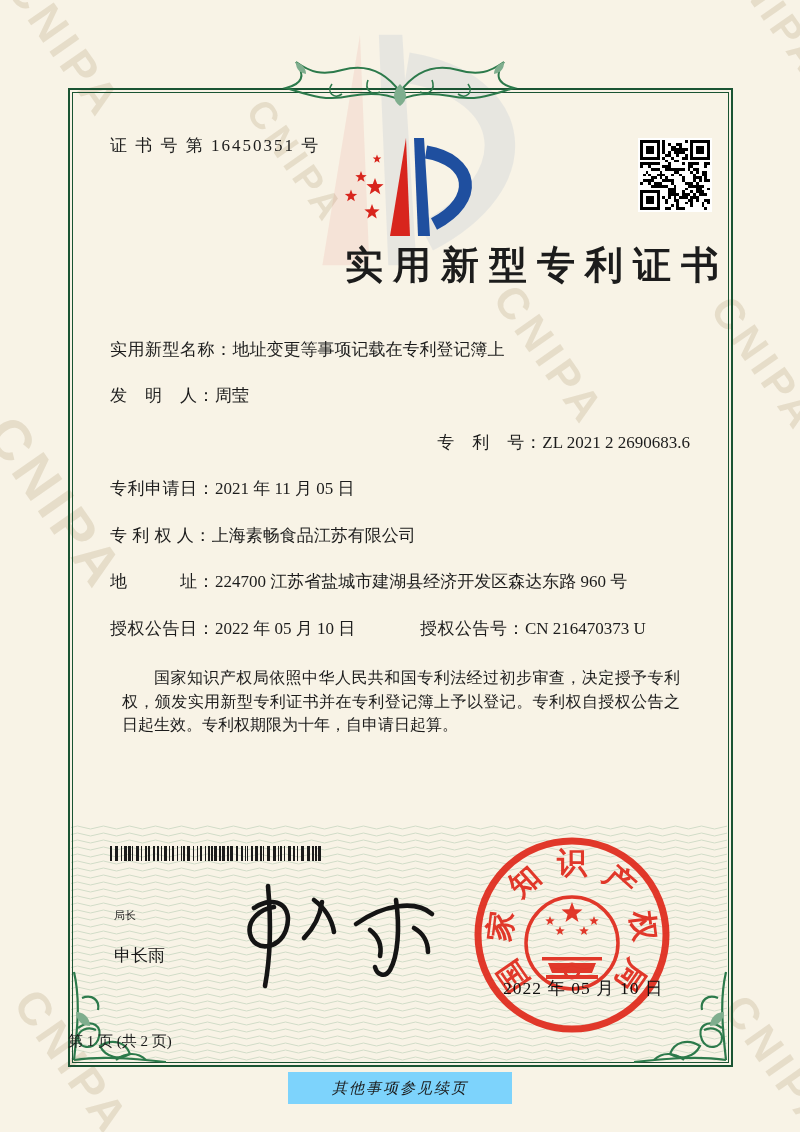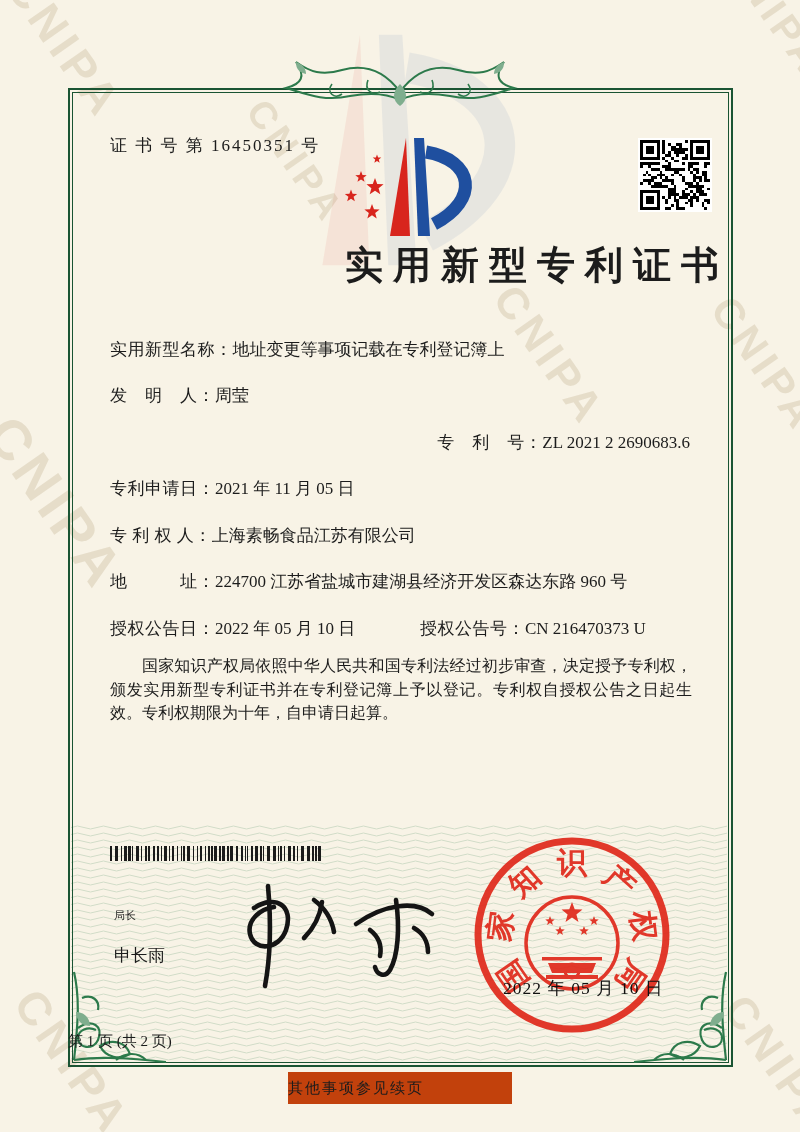--- a/index.html
+++ b/index.html
@@ -8,26 +8,26 @@
   .wm{position:absolute;font-family:"Liberation Sans",sans-serif;font-weight:bold;color:rgba(205,190,162,0.42);letter-spacing:5px;transform:rotate(55deg);white-space:nowrap;z-index:1;user-select:none;}
   
   .frame{position:absolute;left:68px;top:88px;width:661px;height:975px;border:2.5px solid #1a5433;z-index:2;}
   .frame-inner{position:absolute;left:2px;top:2px;right:2px;bottom:2px;border:1px solid #1a5433;}
   
   .cert-no{position:absolute;left:110px;top:134px;font-size:17px;letter-spacing:2px;z-index:4;}
   .title{position:absolute;left:68px;top:240px;width:661px;text-align:right;font-size:38px;font-weight:bold;letter-spacing:10px;z-index:4;}
   .frow{position:absolute;left:110px;width:580px;font-size:17px;z-index:4;white-space:nowrap;}
   .flabel{letter-spacing:0.5px;}
   .paras{position:absolute;left:110px;top:654px;width:582px;font-size:16px;line-height:23.5px;text-align:justify;z-index:4;}
-  .paras p{margin:0;text-indent:2em;}
+  .paras p{margin:12px;text-indent:2em;}
   .sig-title{position:absolute;left:114px;top:908px;font-size:11px;z-index:4;}
   .sig-name{position:absolute;left:114px;top:944px;font-size:17px;z-index:4;}
   .seal-date{position:absolute;left:503px;top:976px;font-size:17.5px;letter-spacing:1px;z-index:7;color:#111;}
   .page-line{position:absolute;left:68px;top:1032px;width:533px;font-size:15px;z-index:4;}
-  .note-box{position:absolute;left:288px;top:1072px;width:224px;height:32px;line-height:32px;text-align:left;background:#c2410c;font-size:15px;z-index:4;letter-spacing:2px;}
+  .note-box{position:absolute;left:288px;top:1072px;width:224px;height:32px;line-height:32px;text-align:center;background:#7dd3fc;font-size:15px;z-index:4;letter-spacing:2px;font-style:italic;}
   .qr-wrap{position:absolute;left:638px;top:138px;width:70px;height:70px;background:#fff;padding:2px;z-index:4;}
   .barcode{position:absolute;left:110px;top:846px;width:212px;height:15px;z-index:4;}
   .logo{position:absolute;left:330px;top:136px;width:152px;height:102px;z-index:4;}
   .logo-wm{position:absolute;left:180px;top:30px;width:360px;height:240px;opacity:0.07;z-index:1;}
   .seal{position:absolute;left:467px;top:830px;width:210px;height:210px;z-index:6;opacity:0.93;}
   .signature{position:absolute;left:218px;top:878px;width:220px;height:115px;z-index:5;}
   .guilloche{position:absolute;left:71px;top:824px;width:656px;height:238px;z-index:2;}
   .ornament{position:absolute;z-index:3;}
 </style>
 </head>

